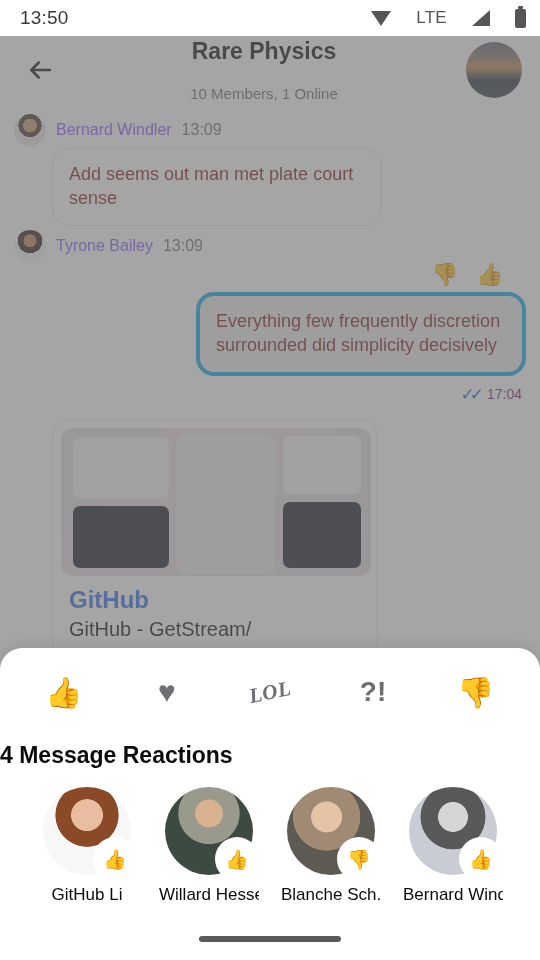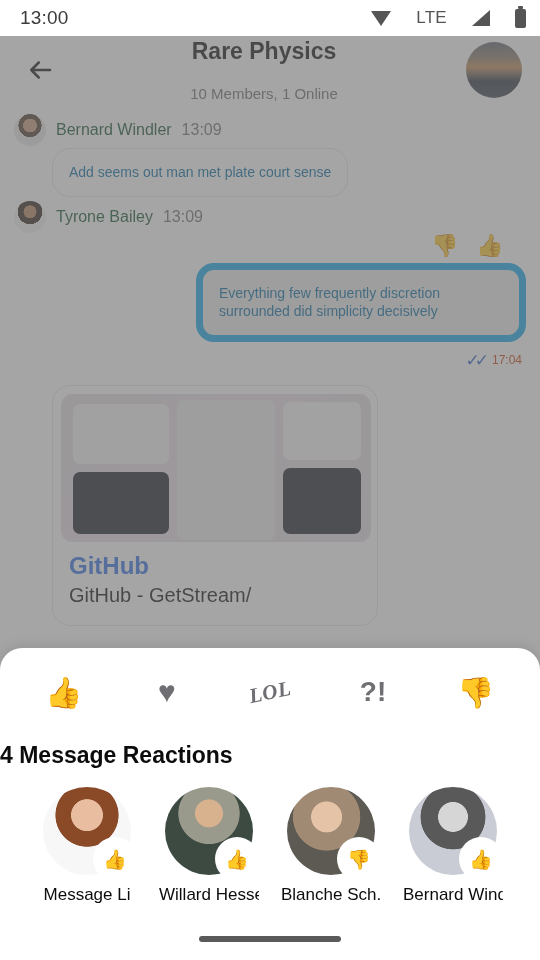--- a/index.html
+++ b/index.html
@@ -112,49 +112,49 @@
     display:flex; align-items:center; gap: 10px;
     padding: 4px 0 2px 14px;
   }
   .meta-avatar {
     width: 32px; height: 32px; border-radius:50%;
     flex:0 0 auto; overflow:hidden; position:relative;
     background:#e3e3e3;
   }
   .av-bernard { background: radial-gradient(circle at 50% 36%, #c59a78 0 26%, #4a372a 27% 44%, #e8e8e8 45% 100%); }
   .av-tyrone  { background: radial-gradient(circle at 50% 34%, #b9835c 0 24%, #2f2119 25% 46%, #f2f2f2 47% 100%); }
-  .meta-name { font-size: 16px; color: #14532d; }
+  .meta-name { font-size: 16px; color: #8b5cf6; }
   .meta-time { font-size: 16px; color: #6f6f6f; }
 
   .bubble-row { display:flex; padding: 0 14px; }
   .bubble-row.left { justify-content: flex-start; padding-left: 52px; }
   .bubble-row.right { justify-content: flex-end; padding-right: 14px; }
   .bubble {
     max-width: 330px;
     border-radius: 18px;
     padding: 14px 16px;
-    font-size: 14px; line-height: 1.33; color: #0369a1;
+    font-size: 18px; line-height: 1.33; color: #7f1d1d;
   }
   .bubble.incoming { background: #ffffff; border: 1px solid #e4e4e4; }
-  .bubble.outgoing { background: #ececec; border: 7px solid #0ea5e9; }
+  .bubble.outgoing { background: #ececec; border: 4px solid #0ea5e9; }
 
   .reaction-chips {
     display:flex; justify-content:flex-end; gap: 18px;
     padding: 0 36px 6px 0; align-items:center;
   }
   .chip-ico { font-size: 22px; line-height: 1; }
   .chip-down { color:#4a4a4a; }
   .chip-up { color:#1d6ced; }
 
   .receipt-row {
     display:flex; justify-content:flex-end; align-items:center;
     gap: 8px; padding: 8px 18px 6px 0;
   }
   .checks { color:#2b63c9; font-size:17px; letter-spacing:-5px; }
-  .receipt-time { font-size:12px; color:#c2410c; }
+  .receipt-time { font-size:14px; color:#701a75; }
 
   
   .preview-card {
     margin: 8px 0 0 52px;
     width: 326px;
     border: 1px solid #e4e4e4;
     border-radius: 18px;
     background: #fff;
     overflow: hidden;
     padding: 8px;
@@ -309,21 +309,21 @@
           <div class="preview-brand">GitHub</div>
           <div class="preview-title">GitHub - GetStream/</div>
         </div>
 
       </div>
     </div>
     <div id="scrim"></div>
   </div>
 
   <div id="status-bar">
-    <span id="status-time">13:00</span>
+    <span id="status-time">13:50</span>
     <span id="status-icons">
       <span class="wifi-ico"></span>
       <span class="lte-txt">LTE</span>
       <span class="sig-ico"></span>
       <span class="bat-ico"></span>
     </span>
   </div>
 
   <div id="reactions-sheet">
 
@@ -349,21 +349,21 @@
 
     <div id="reactors-row">
 
       <div class="reactor">
         <div class="reactor-avatar-wrap">
           <div class="reactor-avatar av-bernice"></div>
           <div class="badge">
             <span class="badge-ico blue">👍</span>
           </div>
         </div>
-        <div class="reactor-name">Message Li</div>
+        <div class="reactor-name">GitHub Li</div>
       </div>
 
       <div class="reactor">
         <div class="reactor-avatar-wrap">
           <div class="reactor-avatar av-willard"></div>
           <div class="badge">
             <span class="badge-ico gray">👍</span>
           </div>
         </div>
         <div class="reactor-name">Willard Hessel</div>

